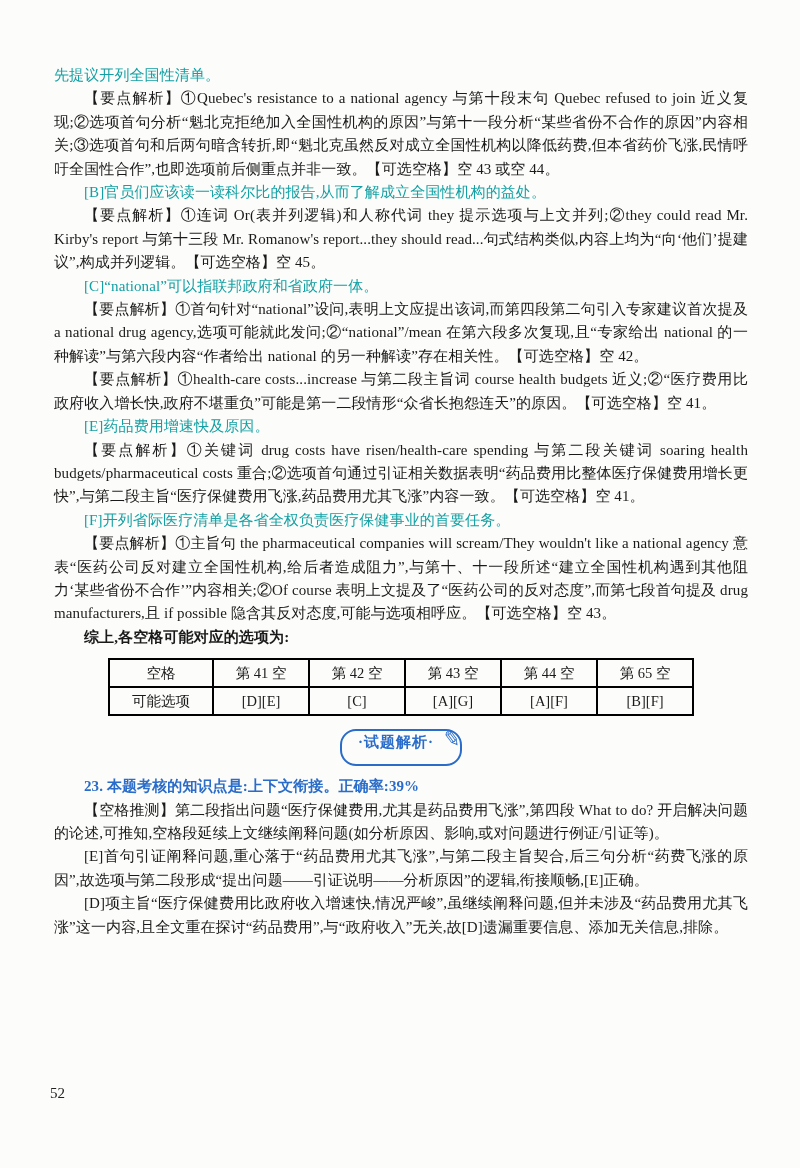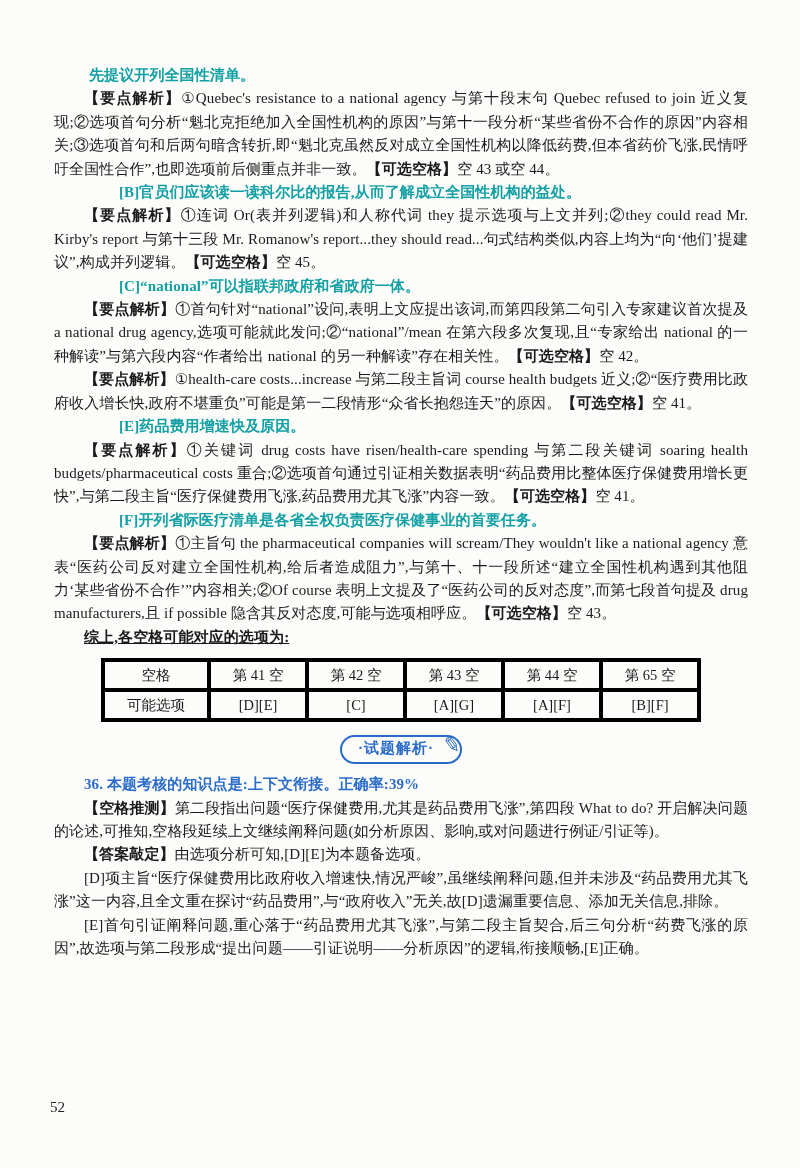--- a/index.html
+++ b/index.html
@@ -14,44 +14,44 @@
   }
   .page{
     position:relative;width:800px;height:1168px;box-sizing:border-box;
     padding:64px 52px 0 54px;background:#fcfcfa;color:var(--ink);overflow:hidden;
   }
   .content p{
     margin:0;font-size:15px;line-height:23.4px;text-align:justify;
     letter-spacing:.1px;color:var(--ink);
   }
   .ind{text-indent:2em;}
-  .b{font-weight:bold;}
-  p.h{color:var(--teal);font-weight:bold;margin-left:35px;}
+  .b{font-weight:normal;}
+  p.h{color:var(--teal);font-weight:normal;}
   p.blueline{color:var(--blue);font-weight:bold;}
-  p.boldline{font-weight:bold;text-decoration:underline;}
+  p.boldline{font-weight:bold;}
   
   table.opt-table{border-collapse:collapse;margin:9px auto 6px auto;}
   table.opt-table td{
-    border:4px solid #000000;text-align:center;font-size:14.5px;
+    border:2px solid #000000;text-align:center;font-size:14.5px;
     padding:3px 10px;min-width:74px;line-height:20px;color:var(--ink);
   }
   table.opt-table td.lab{min-width:82px;}
   
   .badge-row{text-align:center;margin:13px 0 9px 0;}
   .badge{
     display:inline-block;position:relative;border:2px solid var(--blue);
-    border-radius:16px;padding:2px 26px 4px 16px;color:var(--blue);
+    border-radius:16px;padding:2px 26px 12px 16px;color:var(--blue);
     font-weight:bold;font-size:15px;letter-spacing:1px;background:#fcfcfa;
   }
   .pen{
     position:absolute;right:-2px;top:-4px;color:var(--blue);
     font-size:21px;font-weight:normal;transform:rotate(8deg);
   }
   .pagenum{
-    position:absolute;left:50px;bottom:52px;font-size:15px;color:#222;
+    position:absolute;left:50px;bottom:66px;font-size:15px;color:#222;
   }
 </style>
 </head>
 <body>
 
 <div class="page">
   <div class="content">
 
     <p class="h">先提议开列全国性清单。</p>
     <p class="ind"><span class="b">【要点解析】</span><span>①Quebec's resistance to a national agency 与第十段末句 Quebec refused to join 近义复现;②选项首句分析“魁北克拒绝加入全国性机构的原因”与第十一段分析“某些省份不合作的原因”内容相关;③选项首句和后两句暗含转折,即“魁北克虽然反对成立全国性机构以降低药费,但本省药价飞涨,民情呼吁全国性合作”,也即选项前后侧重点并非一致。</span><span class="b">【可选空格】</span><span>空 43 或空 44。</span></p>
@@ -94,22 +94,21 @@
       </tbody>
     </table>
 
     <div class="badge-row">
       <span class="badge">
         <span>·试题解析·</span>
         <span class="pen">✎</span>
       </span>
     </div>
 
-    <p class="blueline ind">36. 本题考核的知识点是:上下文衔接。正确率:39%</p>
+    <p class="blueline ind">23. 本题考核的知识点是:上下文衔接。正确率:39%</p>
     <p class="ind"><span class="b">【空格推测】</span><span>第二段指出问题“医疗保健费用,尤其是药品费用飞涨”,第四段 What to do? 开启解决问题的论述,可推知,空格段延续上文继续阐释问题(如分析原因、影响,或对问题进行例证/引证等)。</span></p>
-    <p class="ind"><span class="b">【答案敲定】</span><span>由选项分析可知,[D][E]为本题备选项。</span></p>
+    <p class="ind"><span>[E]首句引证阐释问题,重心落于“药品费用尤其飞涨”,与第二段主旨契合,后三句分析“药费飞涨的原因”,故选项与第二段形成“提出问题——引证说明——分析原因”的逻辑,衔接顺畅,[E]正确。</span></p>
     <p class="ind"><span>[D]项主旨“医疗保健费用比政府收入增速快,情况严峻”,虽继续阐释问题,但并未涉及“药品费用尤其飞涨”这一内容,且全文重在探讨“药品费用”,与“政府收入”无关,故[D]遗漏重要信息、添加无关信息,排除。</span></p>
-    <p class="ind"><span>[E]首句引证阐释问题,重心落于“药品费用尤其飞涨”,与第二段主旨契合,后三句分析“药费飞涨的原因”,故选项与第二段形成“提出问题——引证说明——分析原因”的逻辑,衔接顺畅,[E]正确。</span></p>
 
   </div>
 
   <div class="pagenum">52</div>
 </div>
 
 </body></html>

